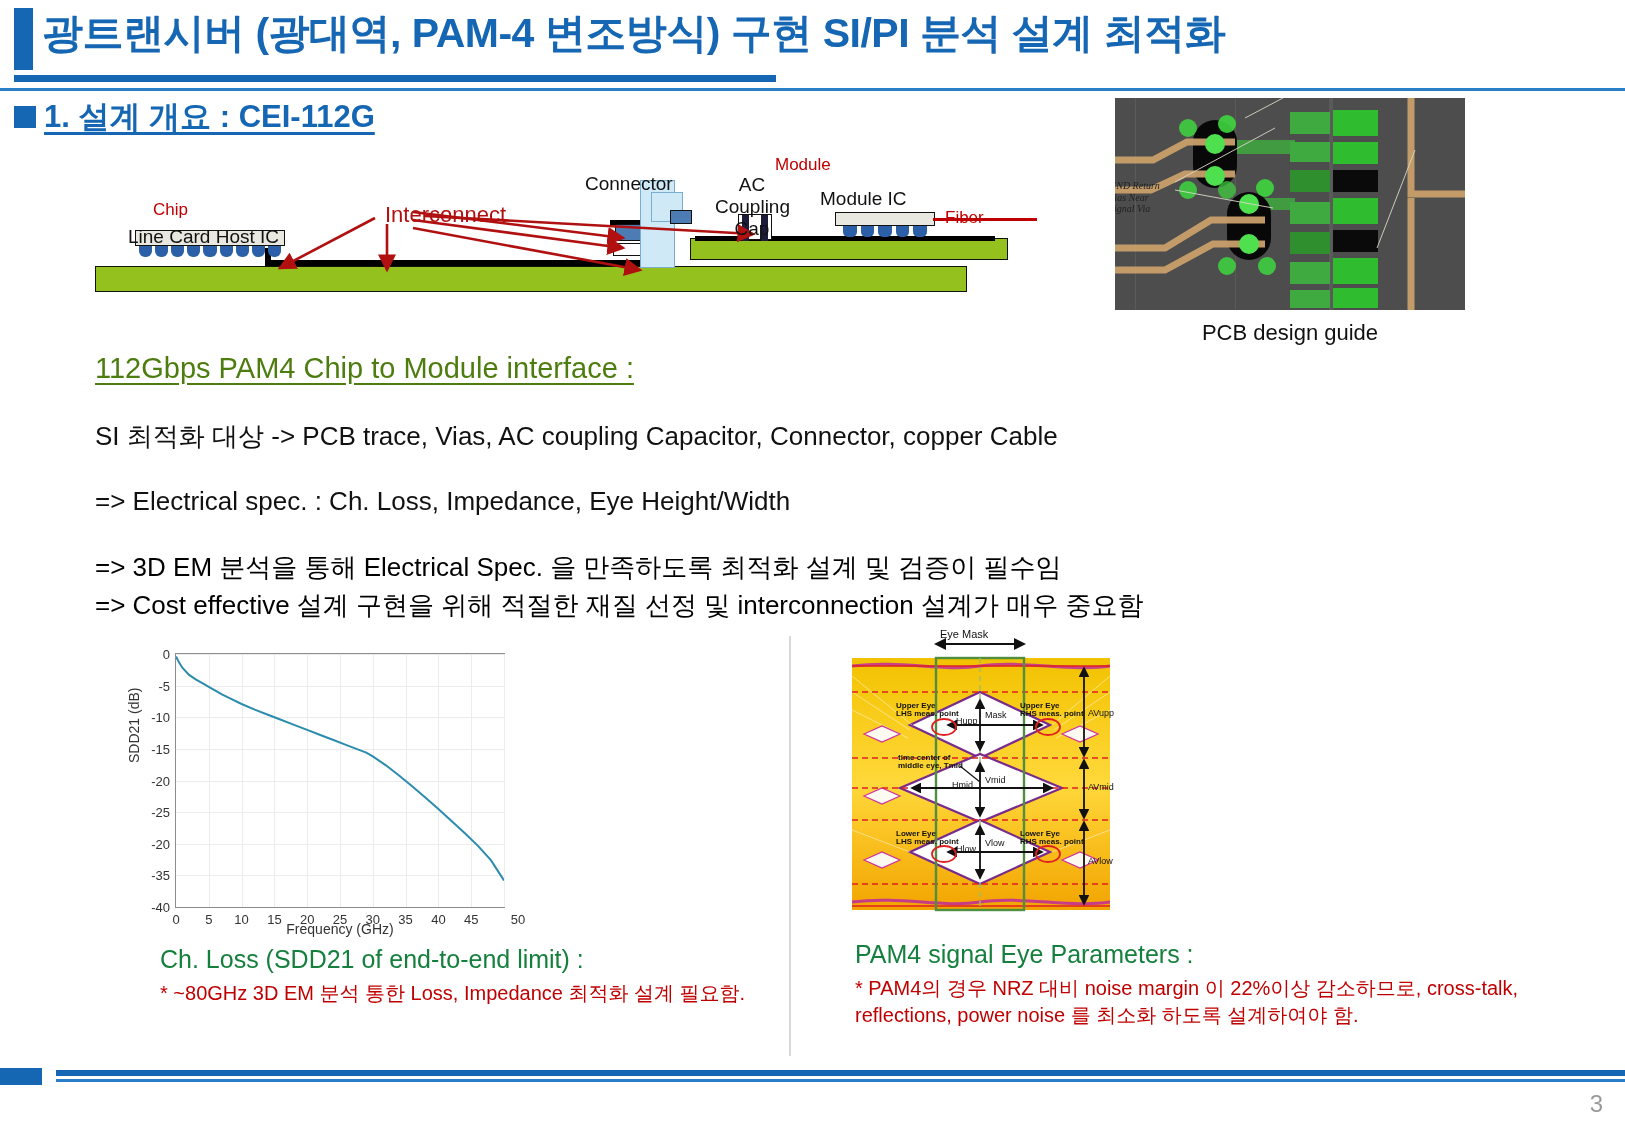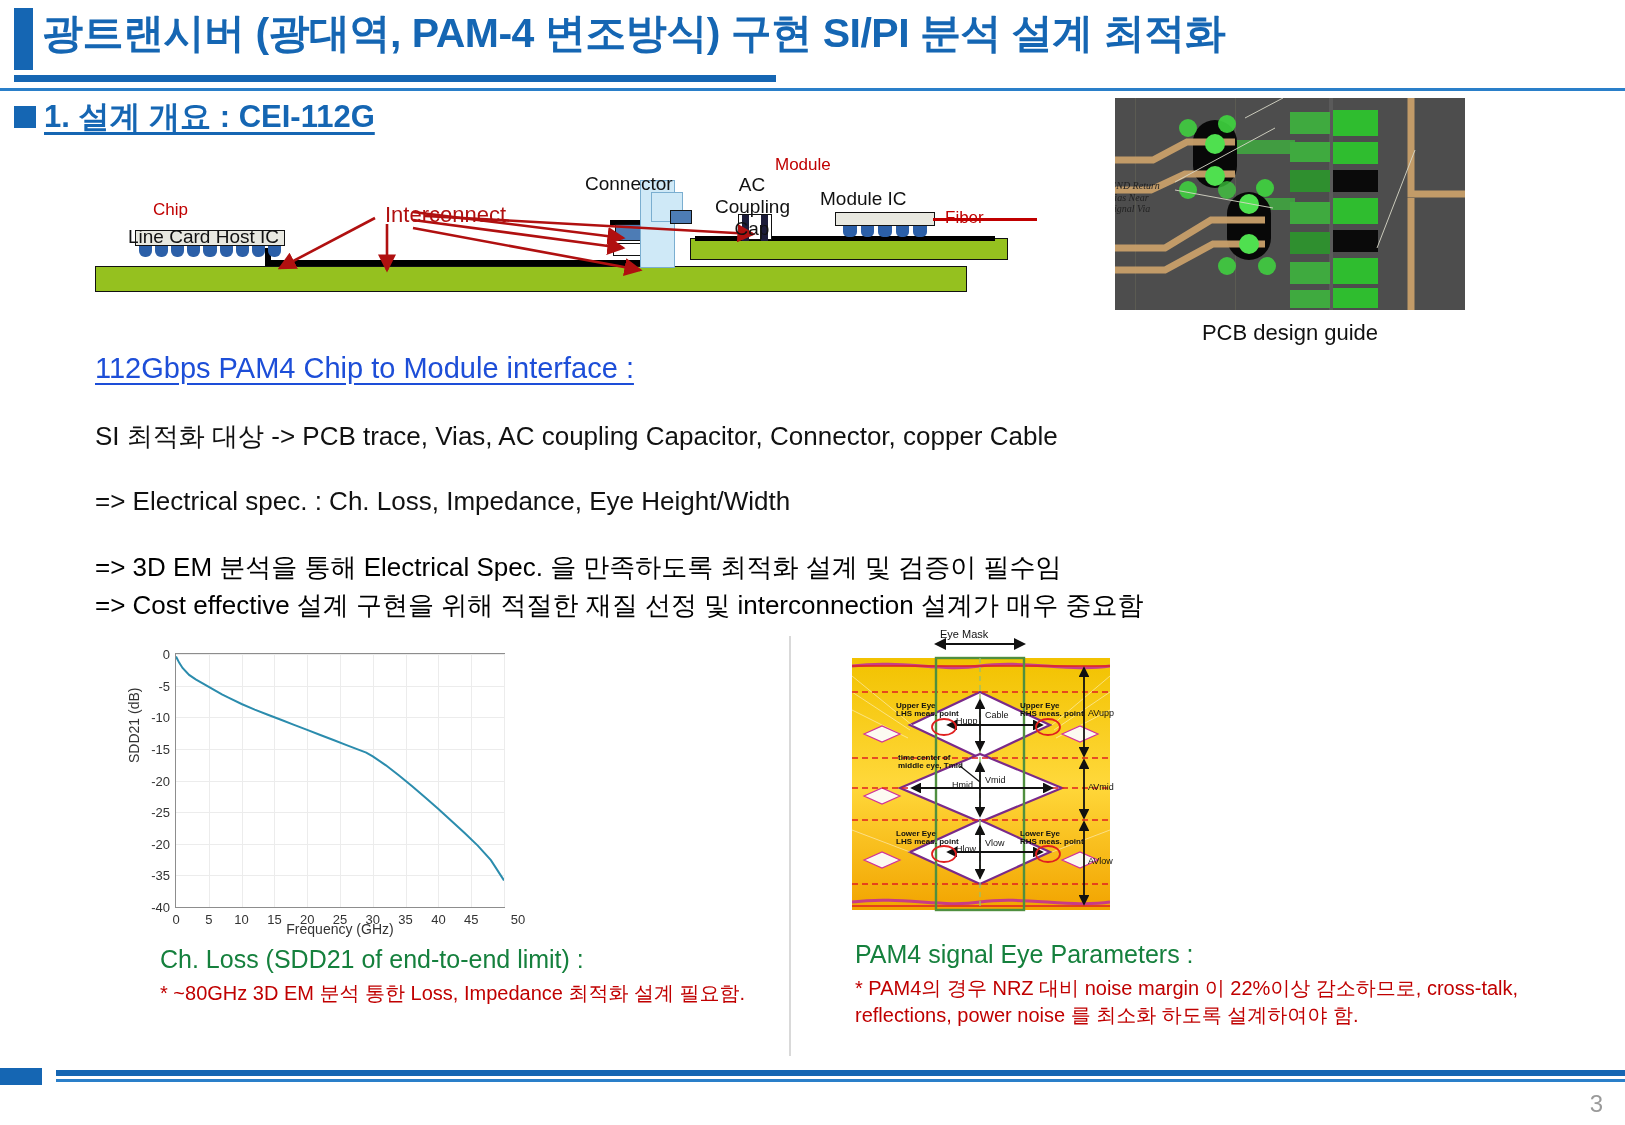--- a/index.html
+++ b/index.html
@@ -116,21 +116,21 @@
     text-align:center; font-size:22px; color:#111;
   }
   .pcb-ann{
     position:absolute; font-family:"Liberation Serif", serif; font-style:italic;
     font-size:10px; color:#222; line-height:1.15; white-space:pre-line; z-index:5;
   }
 
   
   #body-text{ position:absolute; left:95px; top:352px; width:1340px; }
   .line-head{
-    font-size:29px; color:#1d4ed8; text-decoration:underline; text-underline-offset:5px;
+    font-size:29px; color:#4d7c0f; text-decoration:underline; text-underline-offset:5px;
     margin-bottom:34px; white-space:nowrap;
   }
   .line-blk{ font-size:26px; color:#111; margin-bottom:32px; white-space:nowrap;}
   .line-blue{ font-size:26px; color:#000000; line-height:1.45; white-space:nowrap;}
 
   
   #panel-divider{
     position:absolute; left:789px; top:636px; width:2px; height:420px;
     background:#d9d9d9;
   }
@@ -476,21 +476,21 @@
   <div class="eye-ann" style="left:168px; top:72px;">Upper Eye
 RHS meas. point</div>
   <div class="eye-ann" style="left:46px; top:124px;">time center of
 middle eye, Tmid</div>
   <div class="eye-ann" style="left:44px; top:200px;">Lower Eye
 LHS meas. point</div>
   <div class="eye-ann" style="left:168px; top:200px;">Lower Eye
 RHS meas. point</div>
 
   <div class="eye-ann-w" style="left:104px; top:86px;">Hupp</div>
-  <div class="eye-ann-w" style="left:133px; top:80px;">Cable</div>
+  <div class="eye-ann-w" style="left:133px; top:80px;">Mask</div>
   <div class="eye-ann-w" style="left:236px; top:78px;">AVupp</div>
   <div class="eye-ann-w" style="left:100px; top:150px;">Hmid</div>
   <div class="eye-ann-w" style="left:133px; top:145px;">Vmid</div>
   <div class="eye-ann-w" style="left:236px; top:152px;">AVmid</div>
   <div class="eye-ann-w" style="left:104px; top:214px;">Hlow</div>
   <div class="eye-ann-w" style="left:133px; top:208px;">Vlow</div>
   <div class="eye-ann-w" style="left:236px; top:226px;">AVlow</div>
 </div>
 
 <div id="cap-left">

